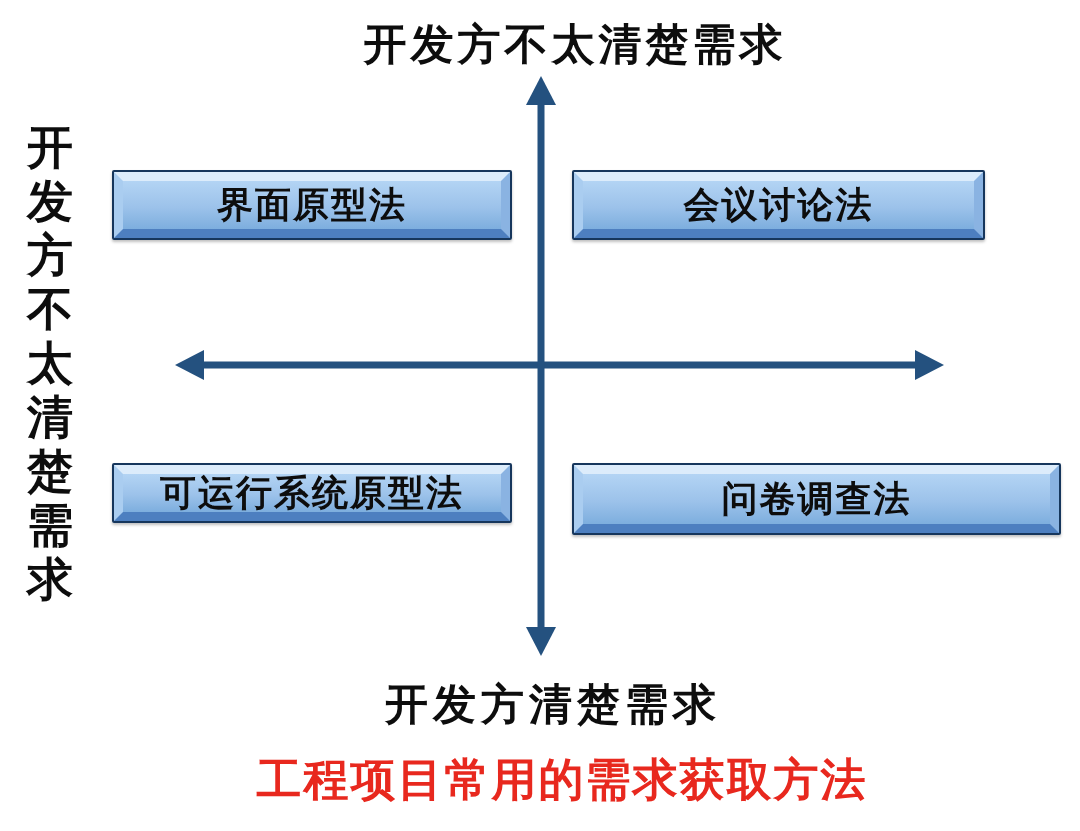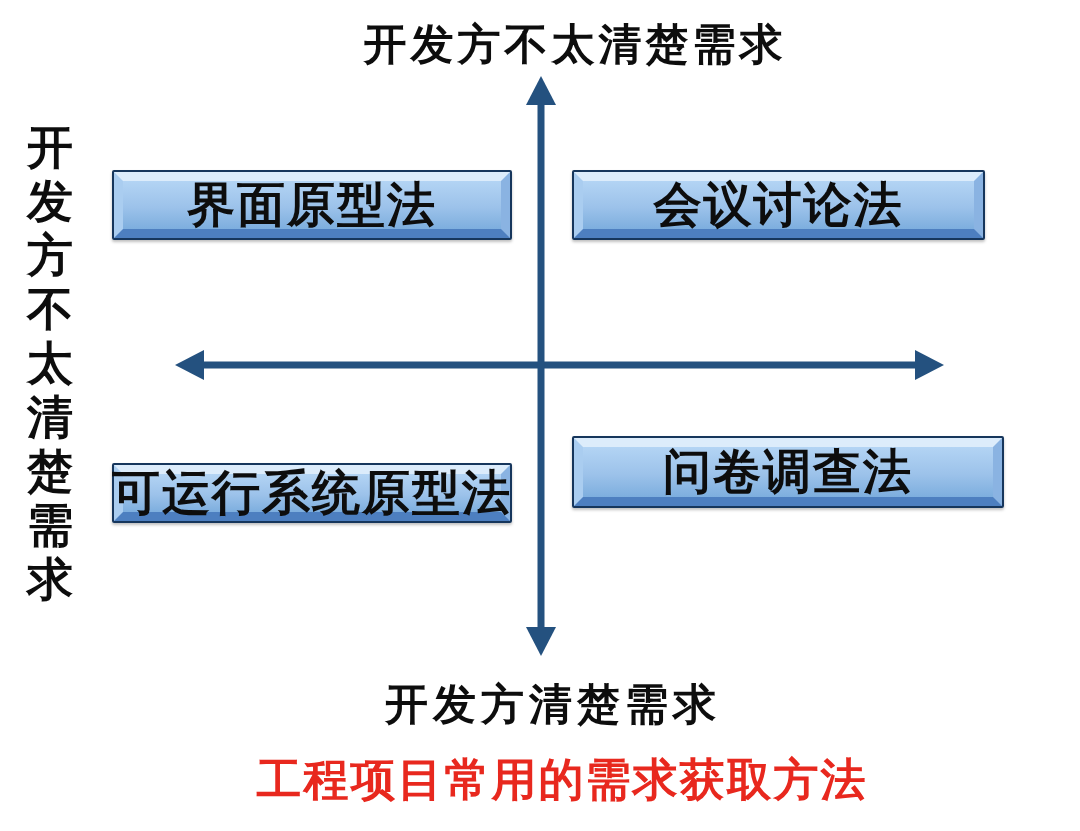--- a/index.html
+++ b/index.html
@@ -68,23 +68,23 @@
     border-width: 9px;
     border-color: #dcecfb #8ab3e2 #4d7fc0 #aacdf0;
     background: linear-gradient(180deg, #b3d4f4 0%, #9cc2ea 55%, #7daede 100%);
     display: flex;
     align-items: center;
     justify-content: center;
   }
   .method-box.tl { left: 112px; top: 170px; width: 400px; height: 70px; }
   .method-box.tr { left: 572px; top: 170px; width: 413px; height: 70px; }
   .method-box.bl { left: 112px; top: 463px; width: 400px; height: 60px; }
-  .method-box.br { left: 572px; top: 436px; width: 432px; height: 72px; }
+  .method-box.br { left: 572px; top: 463px; width: 489px; height: 72px; }
   .box-label {
-    font-size: 48px;
+    font-size: 36px;
     font-weight: bold;
     color: #0d0d0d;
     letter-spacing: 2px;
     white-space: nowrap;
   }
   .diagram-title {
     position: absolute;
     left: 562px; top: 750px;
     transform: translateX(-50%);
     font-size: 45px;

